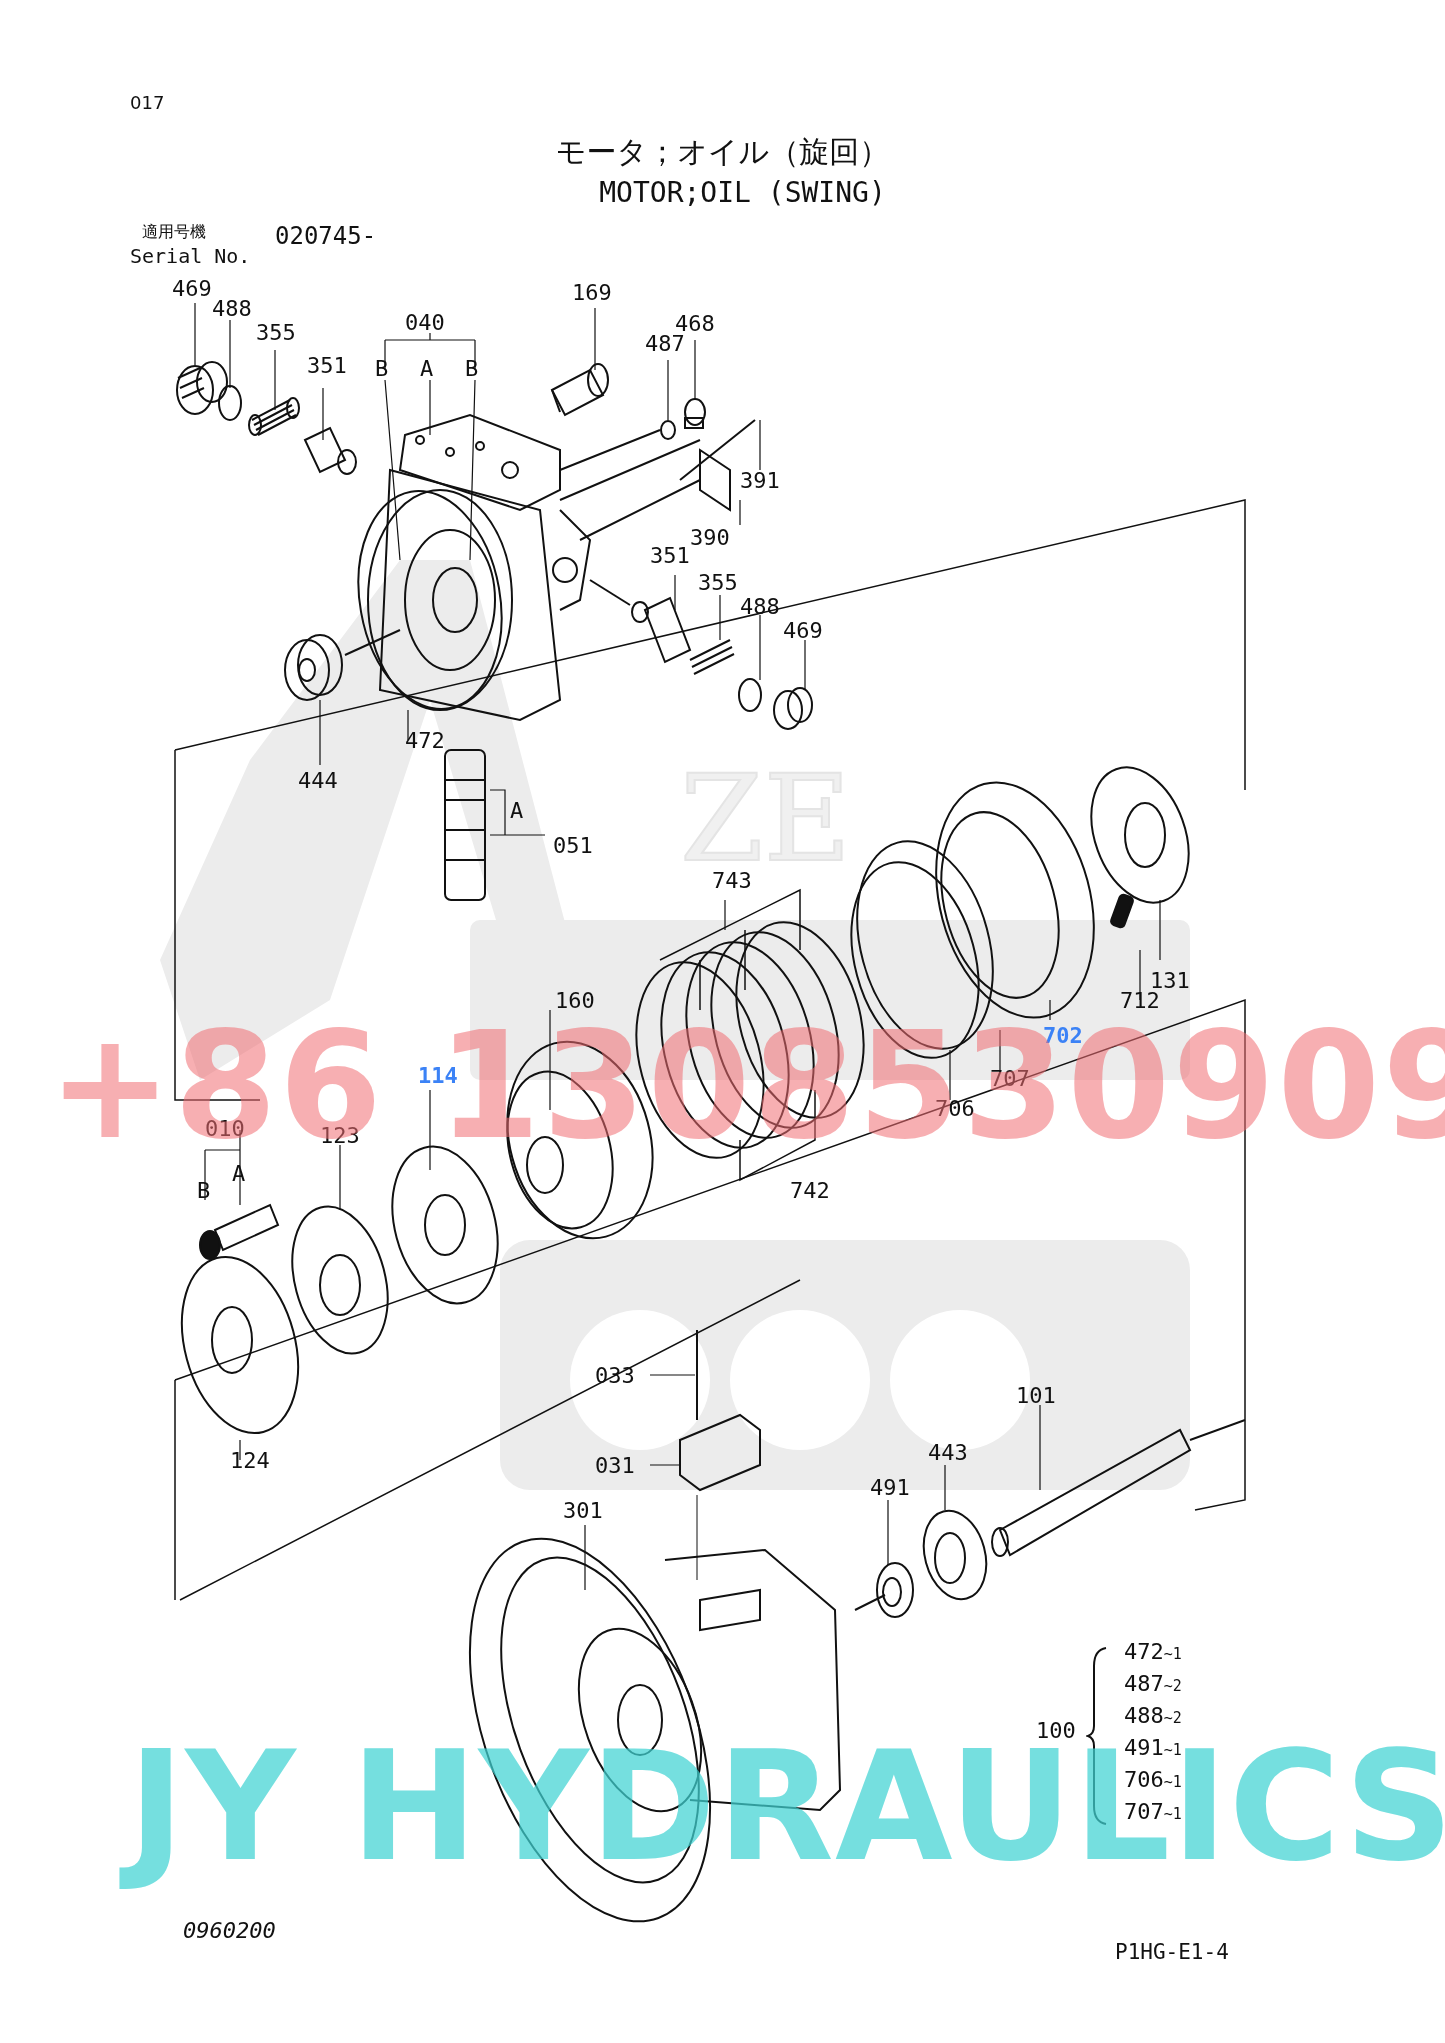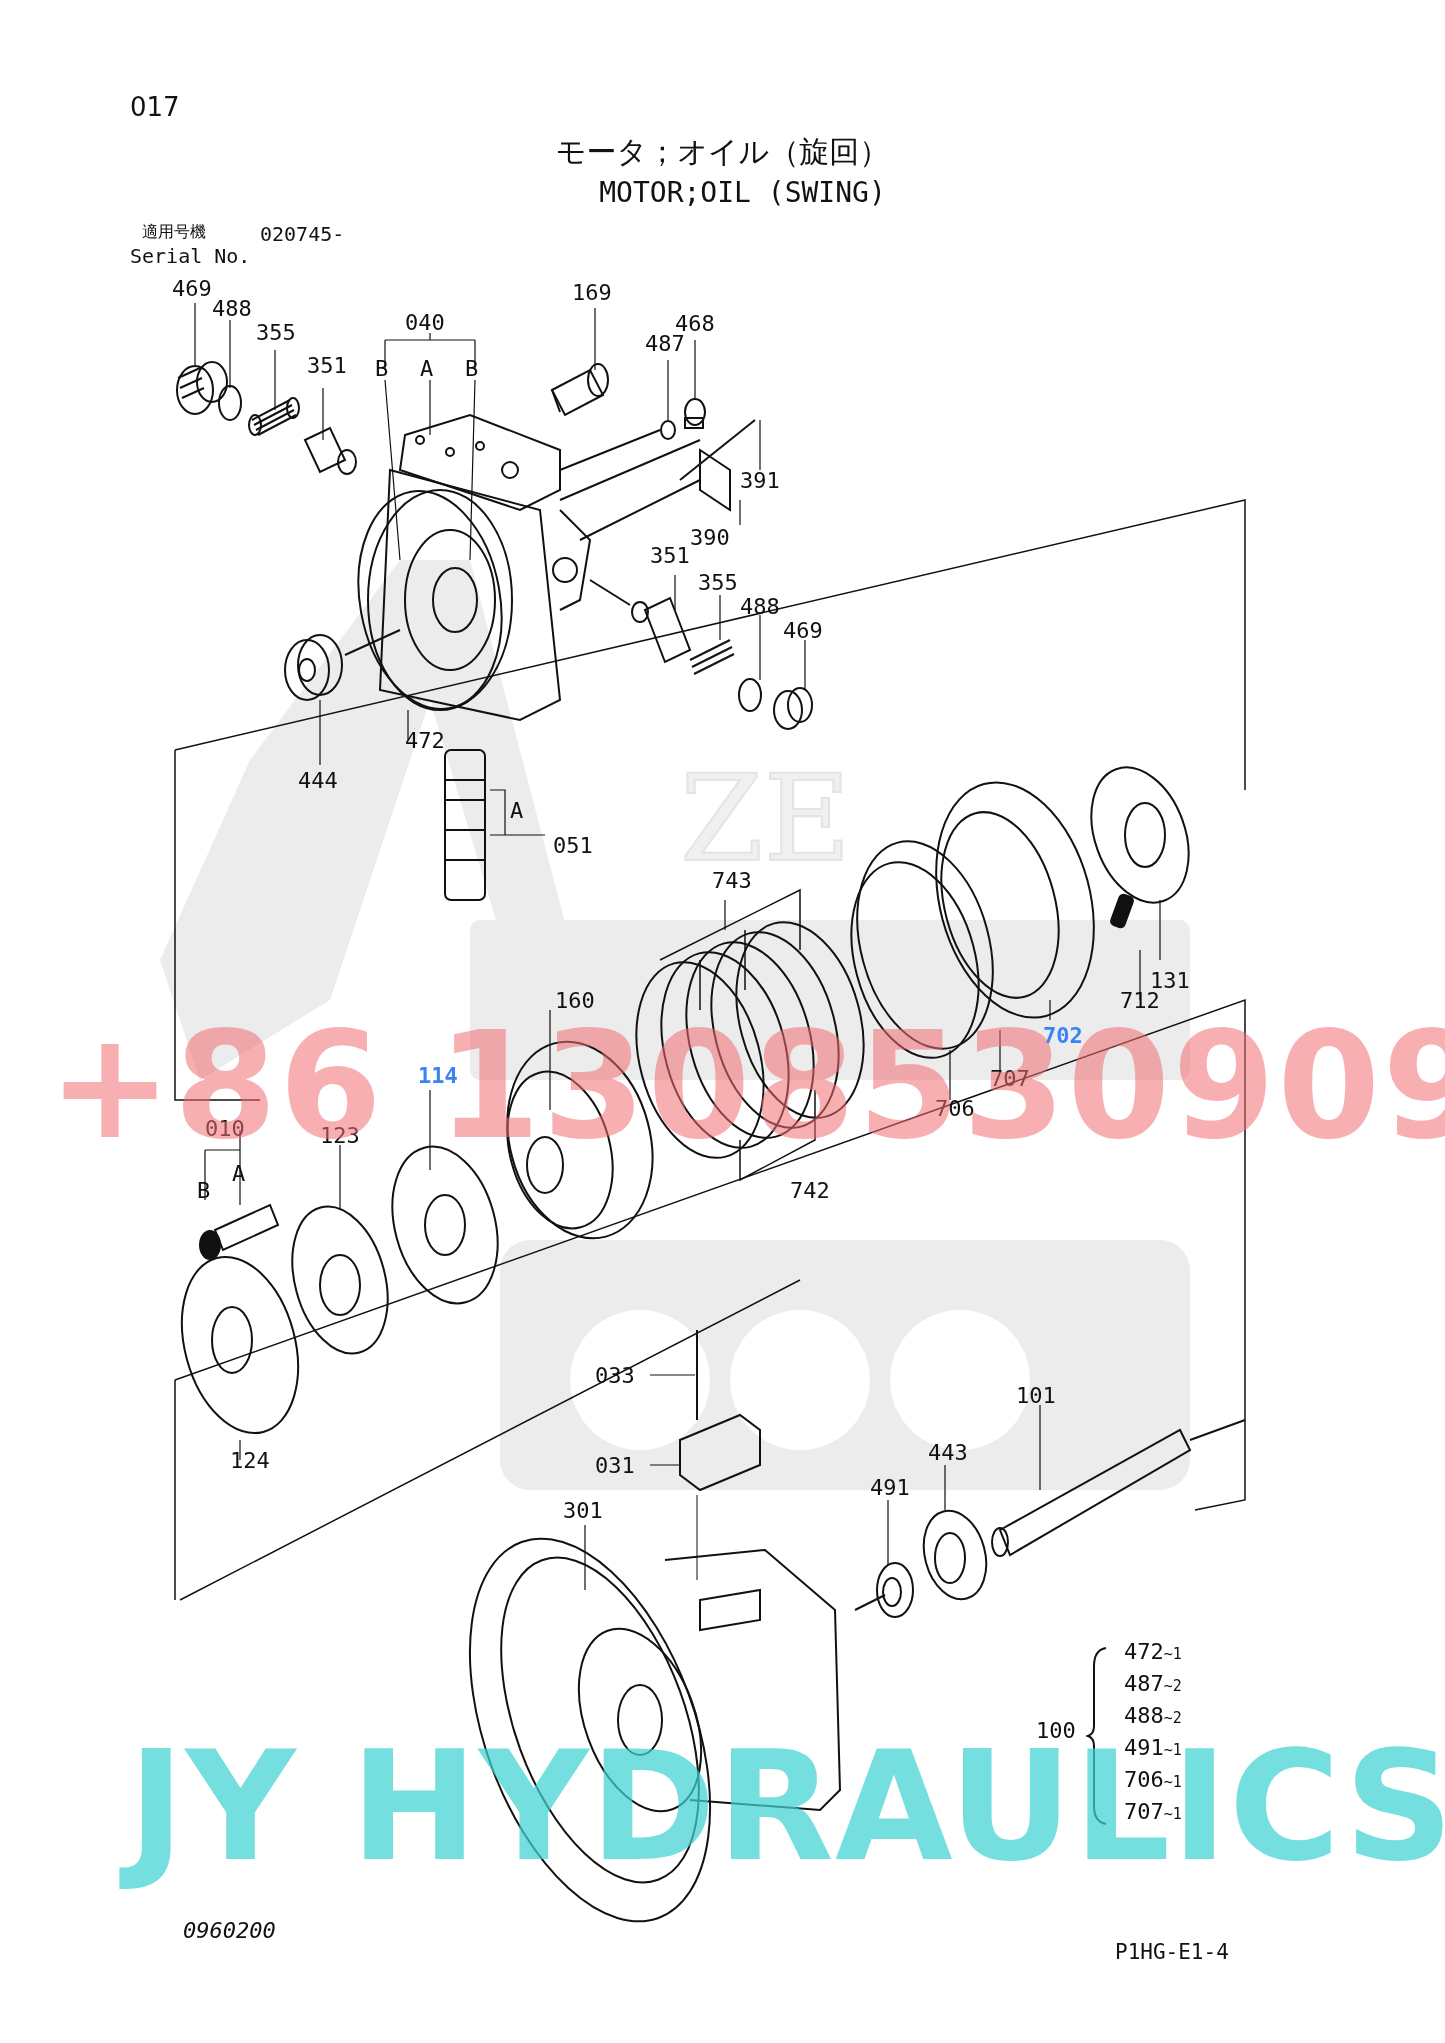--- a/index.html
+++ b/index.html
@@ -1,25 +1,25 @@
 <!DOCTYPE html>
 <html><head>
 <meta charset="utf-8">
 <style>
   html, body { margin: 0; padding: 0; background: #ffffff; }
   body { width: 1445px; height: 2043px; position: relative; overflow: hidden;
          font-family: "DejaVu Sans Mono", "Liberation Mono", monospace; color: #111; }
   .abs { position: absolute; }
-  .page-number { left: 130px; top: 92px; font-size: 26px; font-family: "DejaVu Sans", sans-serif; }
+  .page-number { left: 130px; top: 92px; font-size: 18px; font-family: "DejaVu Sans", sans-serif; }
   .title-jp { left: 0; width: 1445px; top: 132px; text-align: center; font-size: 30px;
               font-family: "DejaVu Sans", sans-serif; box-sizing: border-box; }
   .title-en { left: 0; width: 1445px; top: 176px; text-align: center; font-size: 28px;
               font-family: "DejaVu Sans Mono", monospace; padding-left: 40px; box-sizing: border-box; }
   .serial-jp { left: 142px; top: 222px; font-size: 16px; font-family: "DejaVu Sans", sans-serif; }
-  .serial-val { left: 260px; top: 222px; font-size: 20px; font-family: "DejaVu Sans Mono", monospace; }
+  .serial-val { left: 275px; top: 222px; font-size: 24px; font-family: "DejaVu Sans Mono", monospace; }
   .serial-en { left: 130px; top: 244px; font-size: 20px; font-family: "DejaVu Sans Mono", monospace; }
   .lbl { position: absolute; font-size: 22px; font-family: "DejaVu Sans Mono", monospace; color: #111; line-height: 1; white-space: nowrap; }
   .lbl.red { color: #3b82f6; font-weight: bold; }
   .bg-shapes { position: absolute; left: 0; top: 0; }
   .diagram { position: absolute; left: 0; top: 0; }
   .wm-phone { position: absolute; left: 48px; top: 1000px; font-family: "DejaVu Sans", sans-serif;
               font-size: 148px; font-weight: bold; color: rgba(240,110,115,0.55); letter-spacing: 2px; white-space: nowrap; }
   .wm-brand { position: absolute; left: 128px; top: 1718px; font-family: "DejaVu Sans", sans-serif;
               font-size: 152px; font-weight: bold; color: rgba(64,210,210,0.72); letter-spacing: 1px; white-space: nowrap; }
   .kit-brace { position: absolute; left: 1086px; top: 1646px; width: 24px; height: 180px; }

